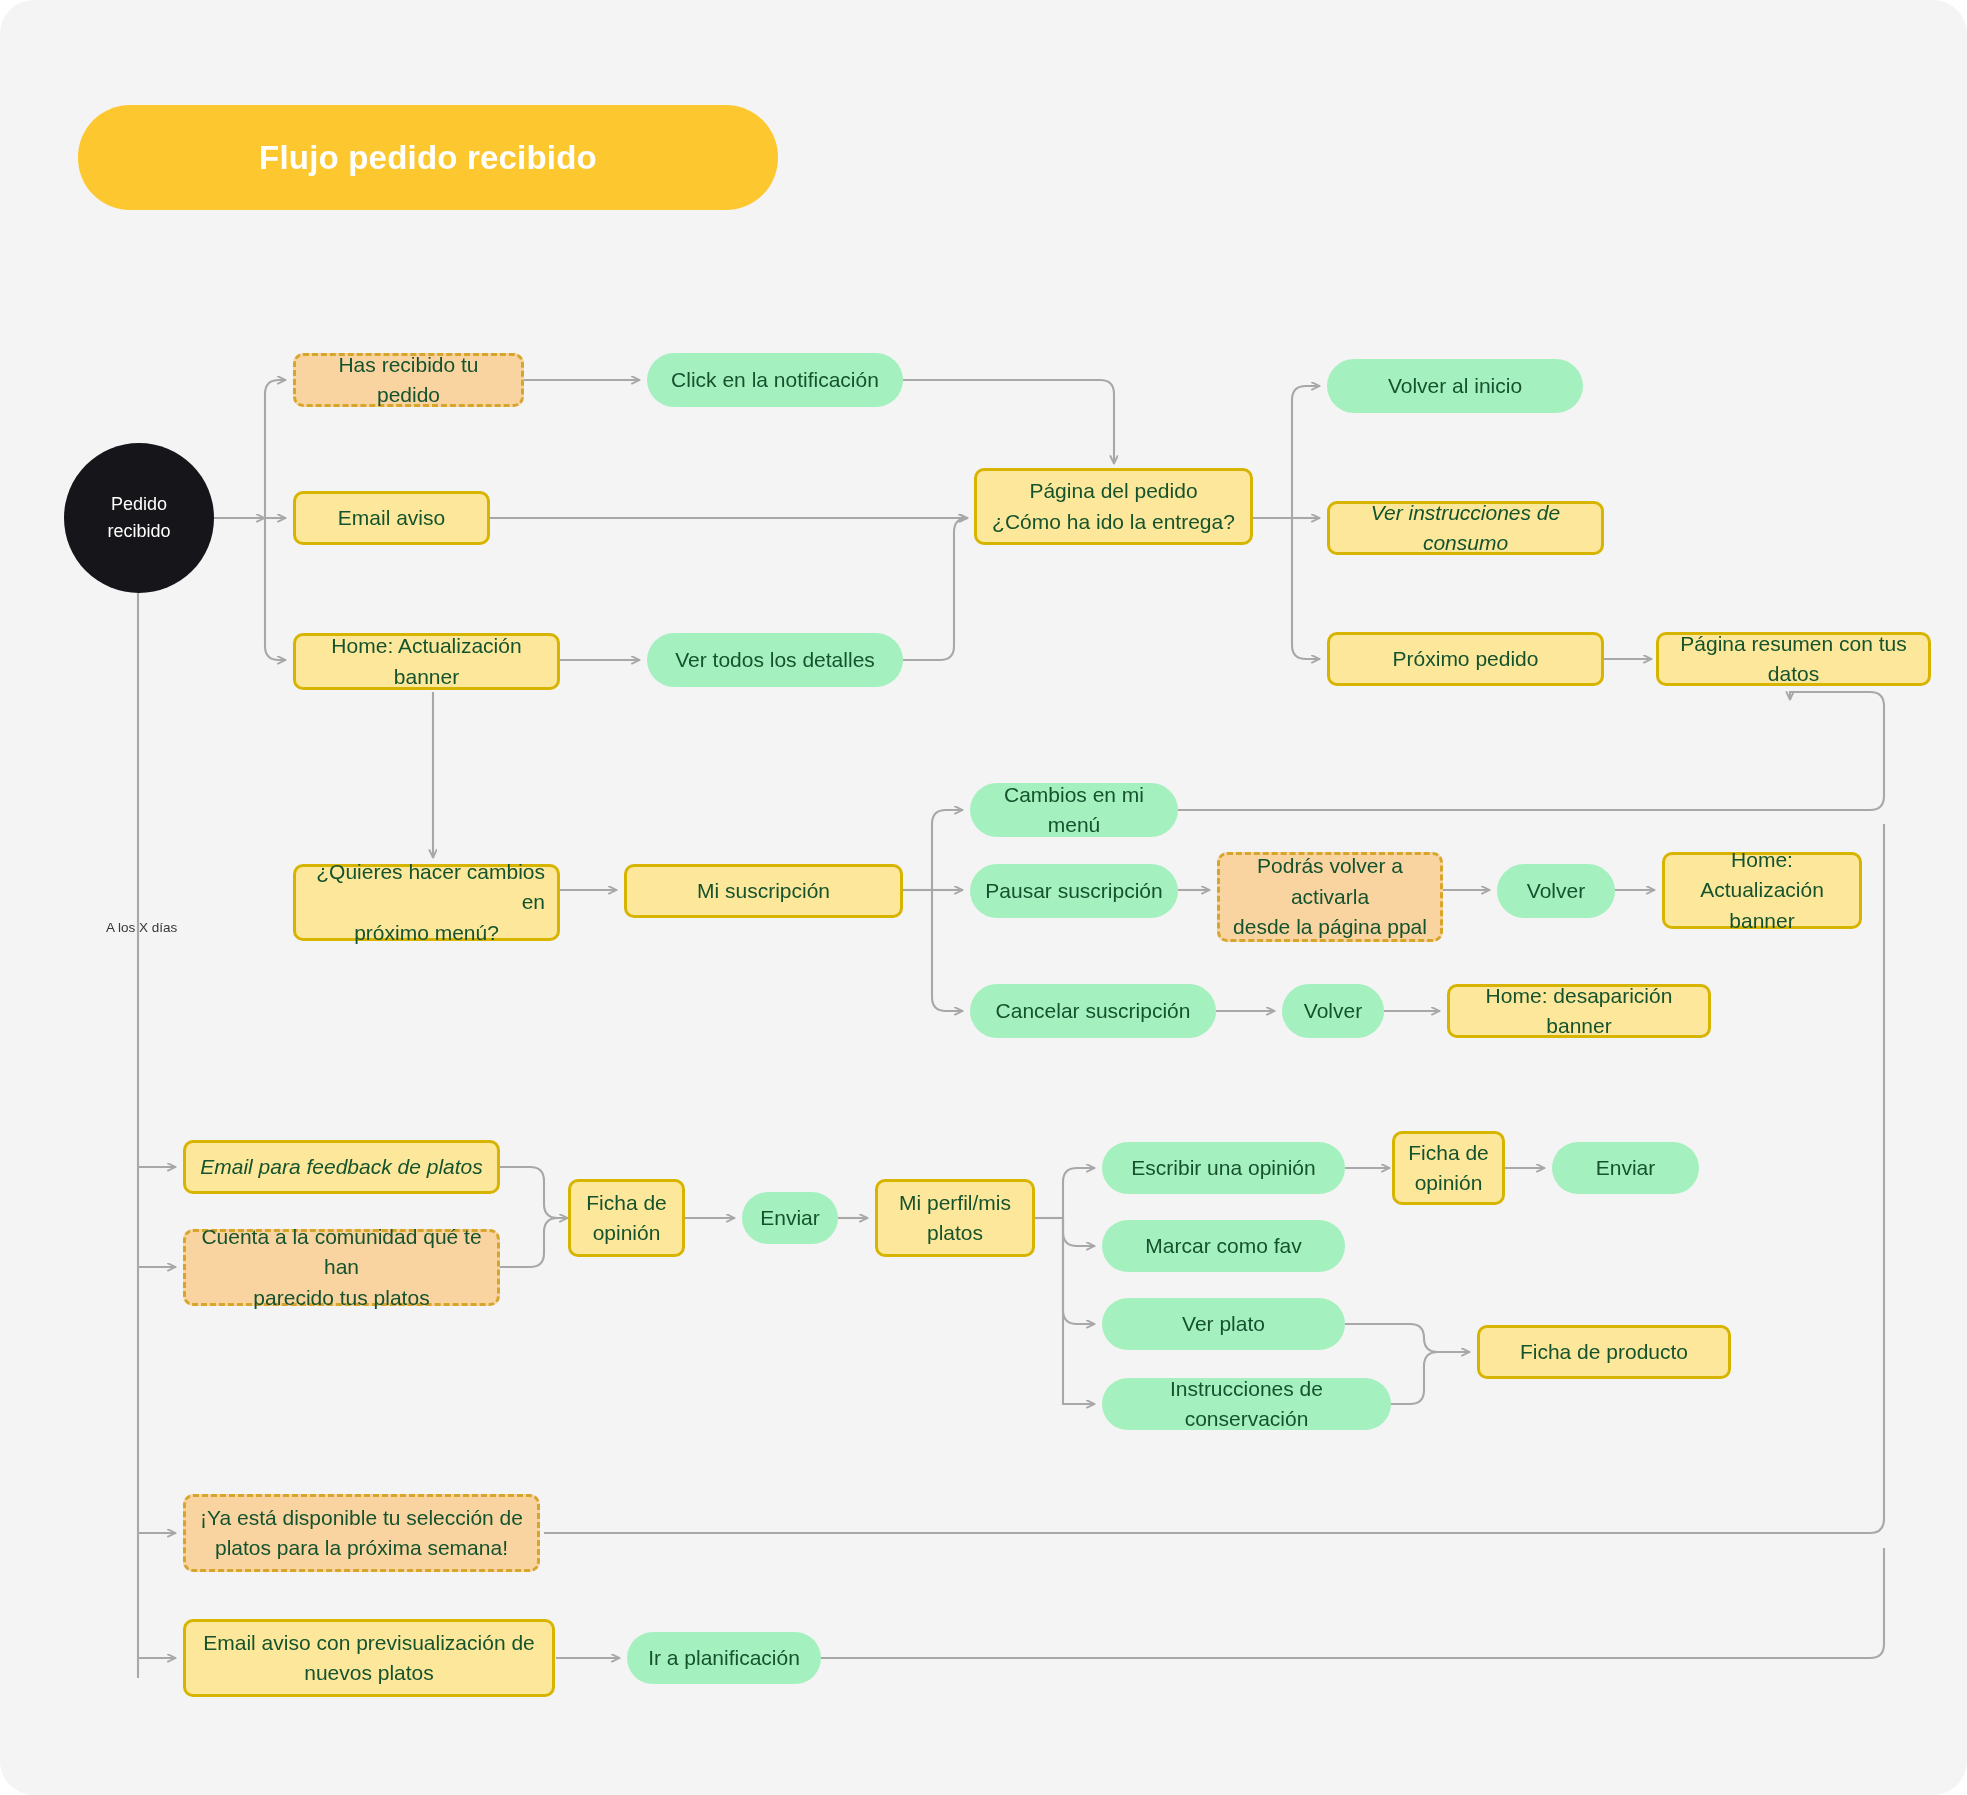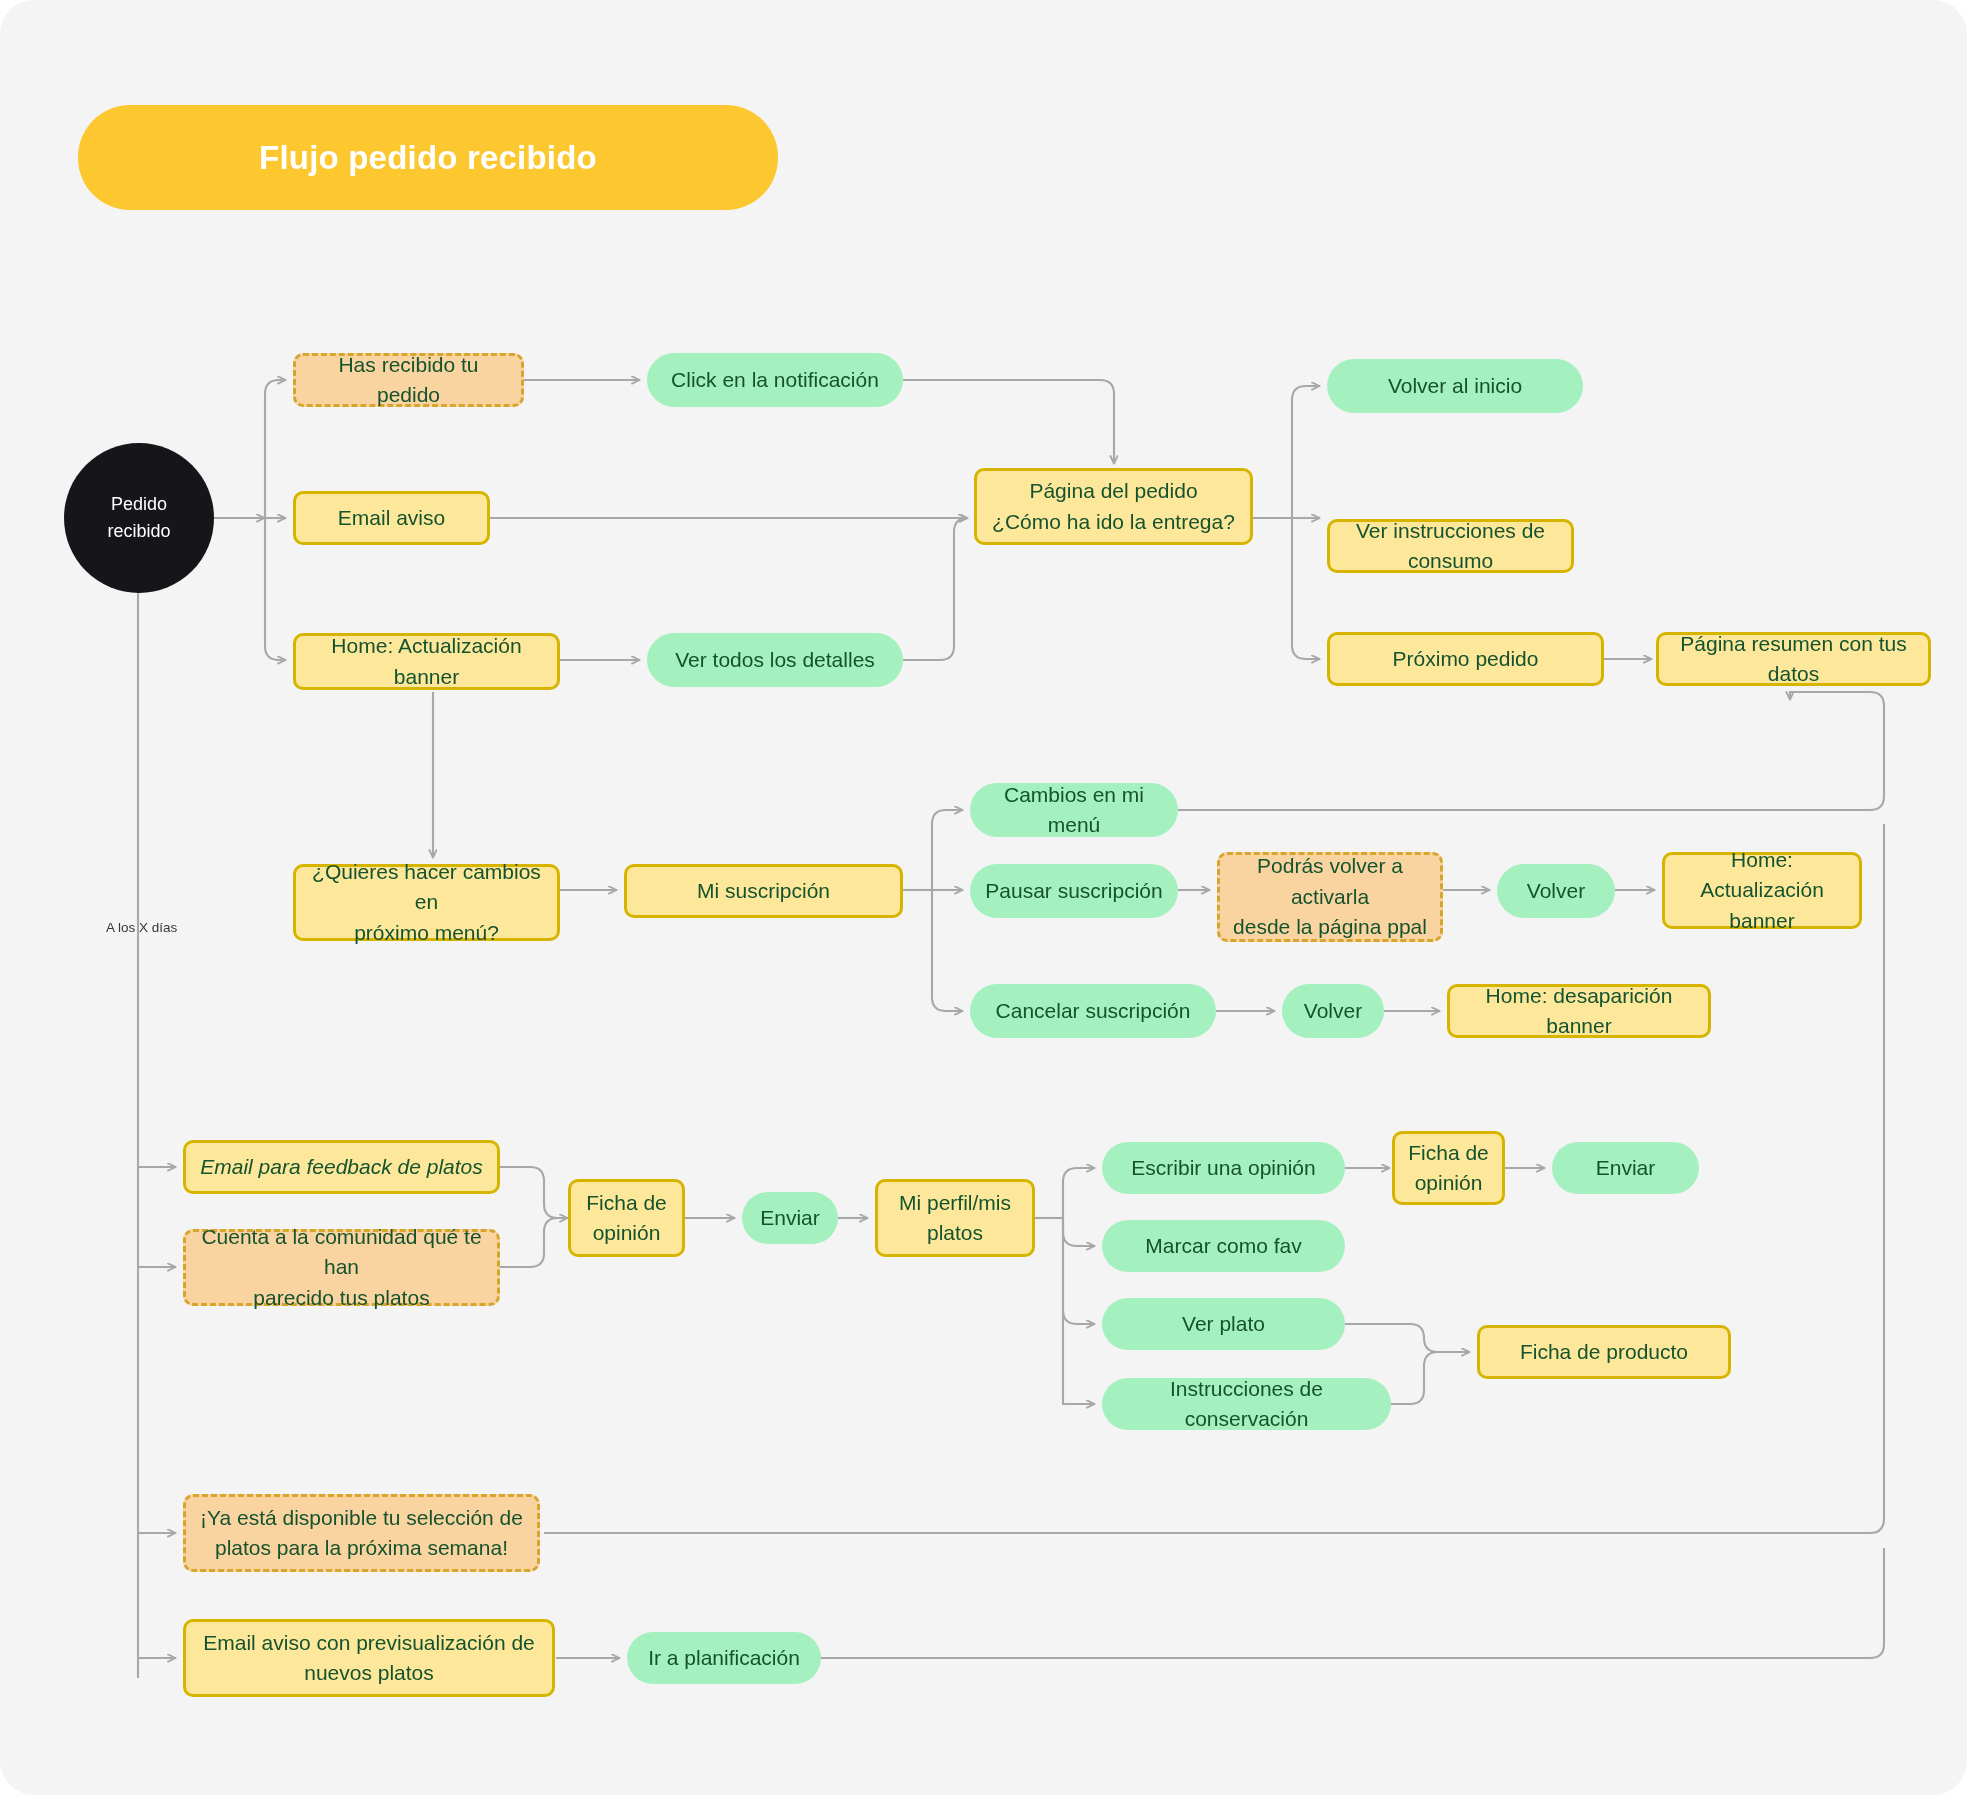--- a/index.html
+++ b/index.html
@@ -198,27 +198,27 @@
 
   <div class="node green" style="left:647px; top:633px; width:256px; height:54px;">Ver todos los detalles</div>
 
   <div class="node yellow" style="left:974px; top:468px; width:279px; height:77px; flex-direction:column;">
     <span>Página del pedido</span>
     <span>¿Cómo ha ido la entrega?</span>
   </div>
 
   <div class="node green" style="left:1327px; top:359px; width:256px; height:54px;">Volver al inicio</div>
 
-  <div class="node yellow" style="left:1327px; top:519px; width:247px; height:54px;">Ver instrucciones de consumo</div>
+  <div class="node yellow" style="left:1327px; top:501px; width:277px; height:54px;font-style:italic;">Ver instrucciones de consumo</div>
 
   <div class="node yellow" style="left:1327px; top:632px; width:277px; height:54px;">Próximo pedido</div>
 
   <div class="node yellow" style="left:1656px; top:632px; width:275px; height:54px;">Página resumen con tus datos</div>
 
-  <div class="node yellow" style="left:293px; top:864px; width:267px; height:77px; flex-direction:column;">
+  <div class="node yellow" style="left:293px; top:864px; width:267px; height:77px; flex-direction:column;text-align:right;">
     <span>¿Quieres hacer cambios en</span>
     <span>próximo menú?</span>
   </div>
 
   <div class="node yellow" style="left:624px; top:864px; width:279px; height:54px;">Mi suscripción</div>
 
   <div class="node green" style="left:970px; top:783px; width:208px; height:54px;">Cambios en mi menú</div>
 
   <div class="node green" style="left:970px; top:864px; width:208px; height:54px;">Pausar suscripción</div>
 

